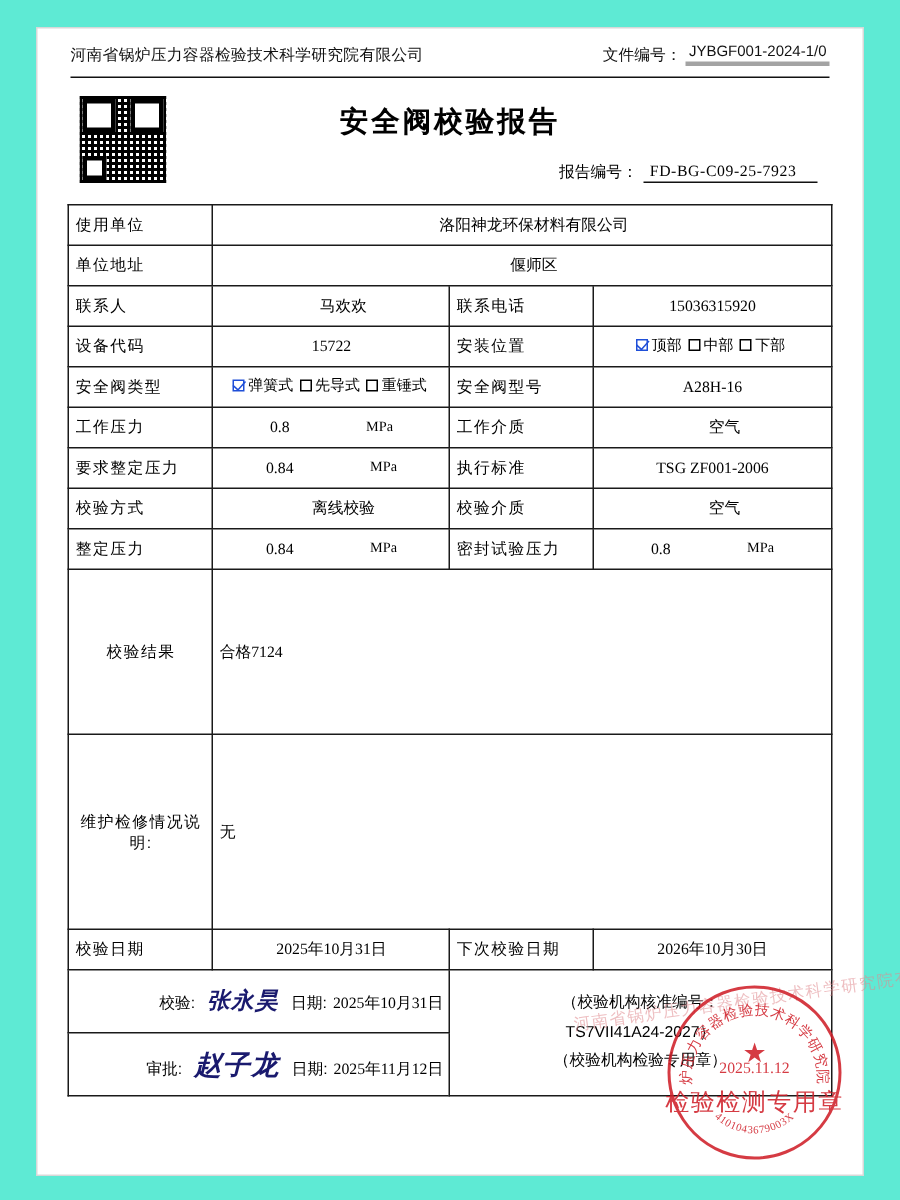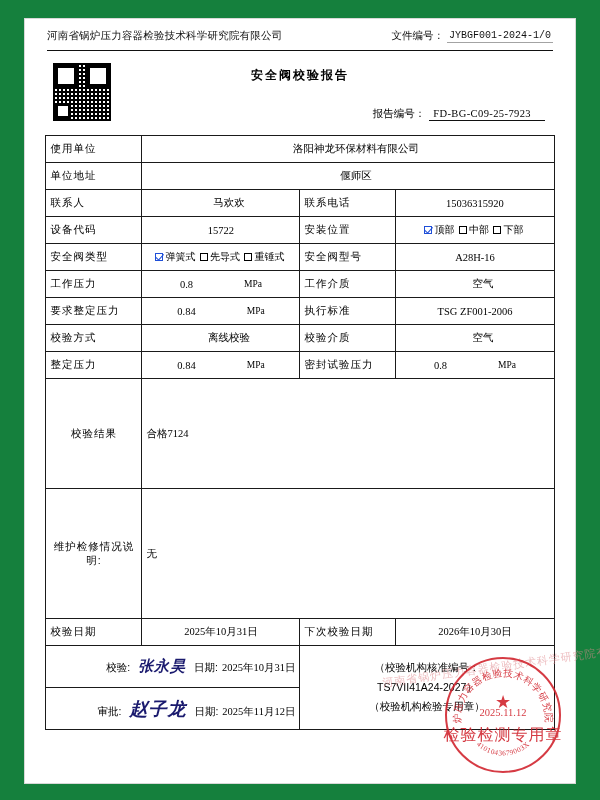--- a/index.html
+++ b/index.html
@@ -5,21 +5,21 @@
   * { box-sizing: border-box; }
   html, body {
     margin: 0; padding: 0;
     width: 600px; height: 800px;
     background: #c8c8c8;
     font-family: "Liberation Sans", "DejaVu Sans", sans-serif;
   }
   .page {
     position: relative;
     width: 600px; height: 800px;
-    background: #15803d;
+    background: #5eead4;
     overflow: hidden;
   }
   .sheet {
     position: absolute;
     left: 24px; top: 18px;
     width: 552px; height: 766px;
     background: #fff;
     border: 1px solid #d8d8d8;
   }
   
@@ -29,23 +29,23 @@
     justify-content: space-between;
     padding: 10px 22px 4px 22px;
     font-size: 10.5px;
     color: #111;
   }
   .hdr-left { letter-spacing: .2px; }
   .hdr-right { display: flex; align-items: center; gap: 3px; }
   .hdr-right .lbl { font-size: 10.5px; }
   .hdr-right .val {
     font-size: 10px;
-    border-bottom: 1px solid #a3a3a3;
+    border-bottom: 3px solid #a3a3a3;
     padding: 0 2px 1px 2px;
-    font-family: Liberation Mono, monospace;
+    font-family: Liberation Sans, sans-serif;
   }
   .hdr-rule {
     margin: 3px 22px 0 22px;
     border-top: 1.6px solid #111;
   }
   
   .titlezone {
     position: relative;
     height: 84px;
   }
@@ -73,21 +73,21 @@
     position: absolute;
     left: 2px; bottom: 2px;
     width: 16px; height: 16px;
     background: #fff;
     border: 3px solid #000;
   }
   .doctitle {
     position: absolute;
     left: 0; right: 0; top: 16px;
     text-align: center;
-    font-size: 12px;
+    font-size: 19px;
     font-weight: bold;
     letter-spacing: 2px;
     color: #000;
   }
   .reportno {
     position: absolute;
     right: 30px; top: 56px;
     display: flex; align-items: flex-end; gap: 4px;
     font-size: 10.5px;
   }

